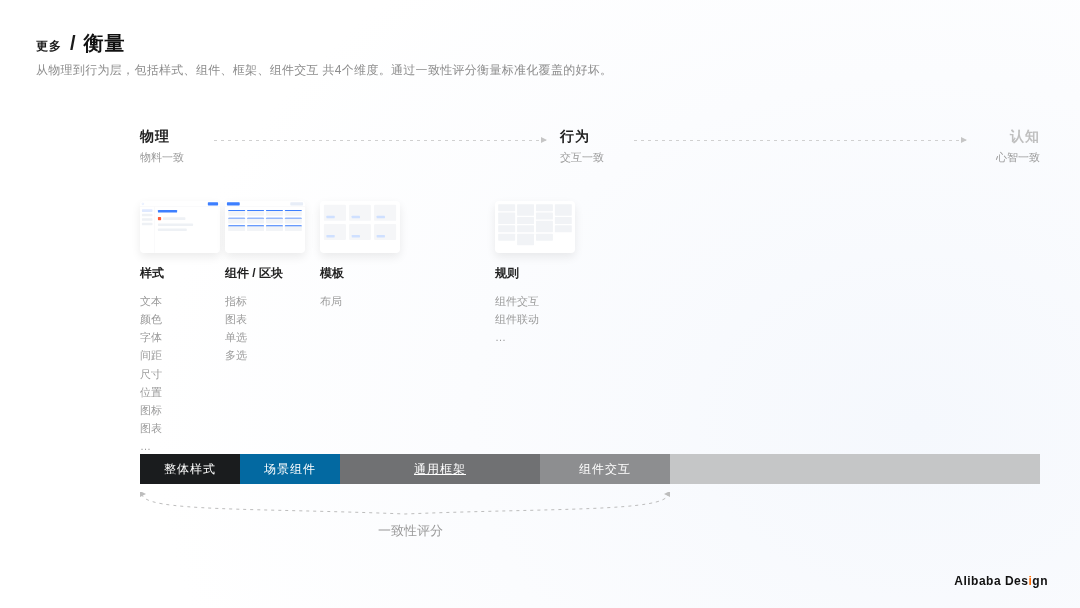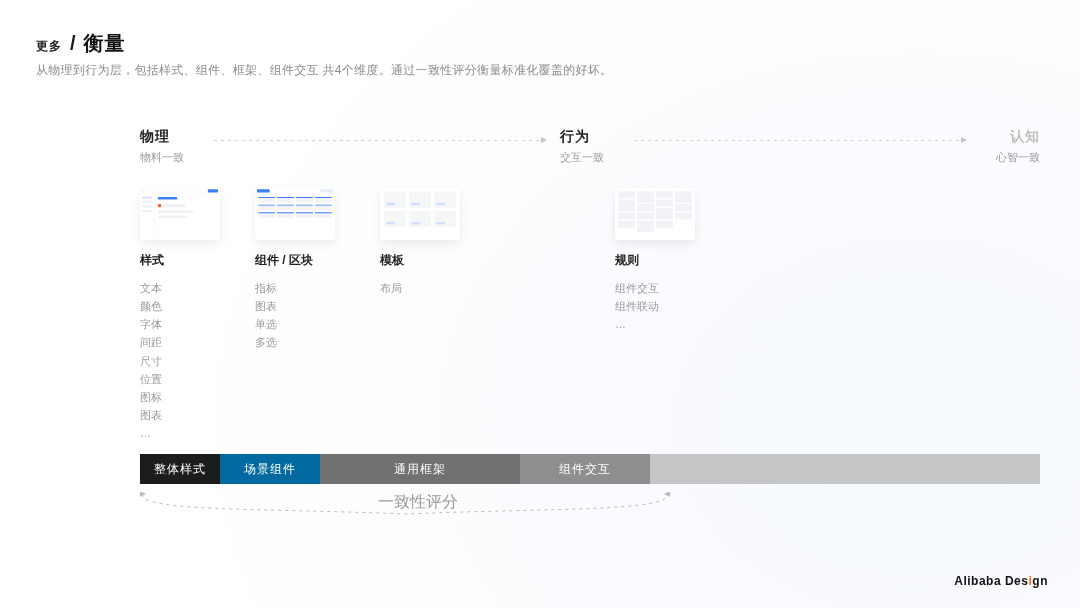--- a/index.html
+++ b/index.html
@@ -29,21 +29,21 @@
   .axis-h   { font-size: 14px; font-weight: 700; color:#1f1f1f; letter-spacing:1px; }
   .axis-h.dim { color:#bfbfbf; }
   .axis-sub { font-size: 11px; color:#9a9a9a; margin-top:4px; }
   .axis-line { flex:1; height:1px; margin:12px 14px 0 14px;
     background: repeating-linear-gradient(to right, #d0d0d0 0 3px, transparent 3px 7px); position:relative; }
   .axis-line::after{ content:""; position:absolute; right:-1px; top:-3px; width:0; height:0;
     border-left:6px solid #c6c6c6; border-top:3.5px solid transparent; border-bottom:3.5px solid transparent; }
   .axis-spacer-small{ width:200px; }
 
   
-  .cols { position:absolute; left:140px; top:188px; display:flex; gap:30px; }
+  .cols { position:absolute; left:140px; top:201px; display:flex; }
   .col  { width: 85px; }
   .col.wide { width: 95px; }
   .thumb {
     width: 80px; height: 52px; background:#fff; border-radius:4px;
     box-shadow: 0 4px 10px rgba(0,0,0,.08);
     overflow:hidden; margin-bottom:12px;
   }
   .thumb-inner { transform: scale(.32); transform-origin: top left; width:250px; height:162px; }
   .col-title { font-size:12px; font-weight:600; color:#222; margin-bottom:10px; }
   .col-items { font-size:11px; line-height:1.65; color:#9a9a9a; }
@@ -72,30 +72,30 @@
   .m-blk{height:22px;background:#f1f3f6;border-radius:2px;}
   .m-blk.t{height:36px;}
 
   
   .behavior-gap { width: 90px; }
   .col-rule { width: 110px; }
 
   
   .barrow { position:absolute; left:140px; right:40px; top:454px; height:30px; display:flex; }
   .seg { display:flex; align-items:center; justify-content:center; font-size:12px; color:#fff; letter-spacing:1px; }
-  .s1{width:80px;background:#1a1c1e;}
+  .s1{width:100px;background:#1a1c1e;}
   .s2{width:100px;background:#0369a1;}
-  .s3{width:200px;background:#707173;}
+  .s3{width:200px;background:#707173;text-decoration:underline;}
   .s4{width:130px;background:#8d8e90;}
   .s5{flex:1;background:#c5c6c7;}
 
   
   .bracket { position:absolute; left:140px; top:492px; width:530px; height:36px; pointer-events:none; }
   .bracket svg{width:100%;height:100%;}
-  .score-label{ position:absolute; top:492px; font-size:16px; color:#9a9a9a; }
+  .score-label{ position:absolute; top:522px; font-size:13px; color:#9a9a9a; }
 
   
   .brand { position:absolute; right:32px; bottom:20px; font-size:12px; font-weight:700; color:#111; letter-spacing:.5px; }
   .brand .i { color:#ff6a00; }
 </style>
 </head>
 <body>
 
 <div class="page">
 

